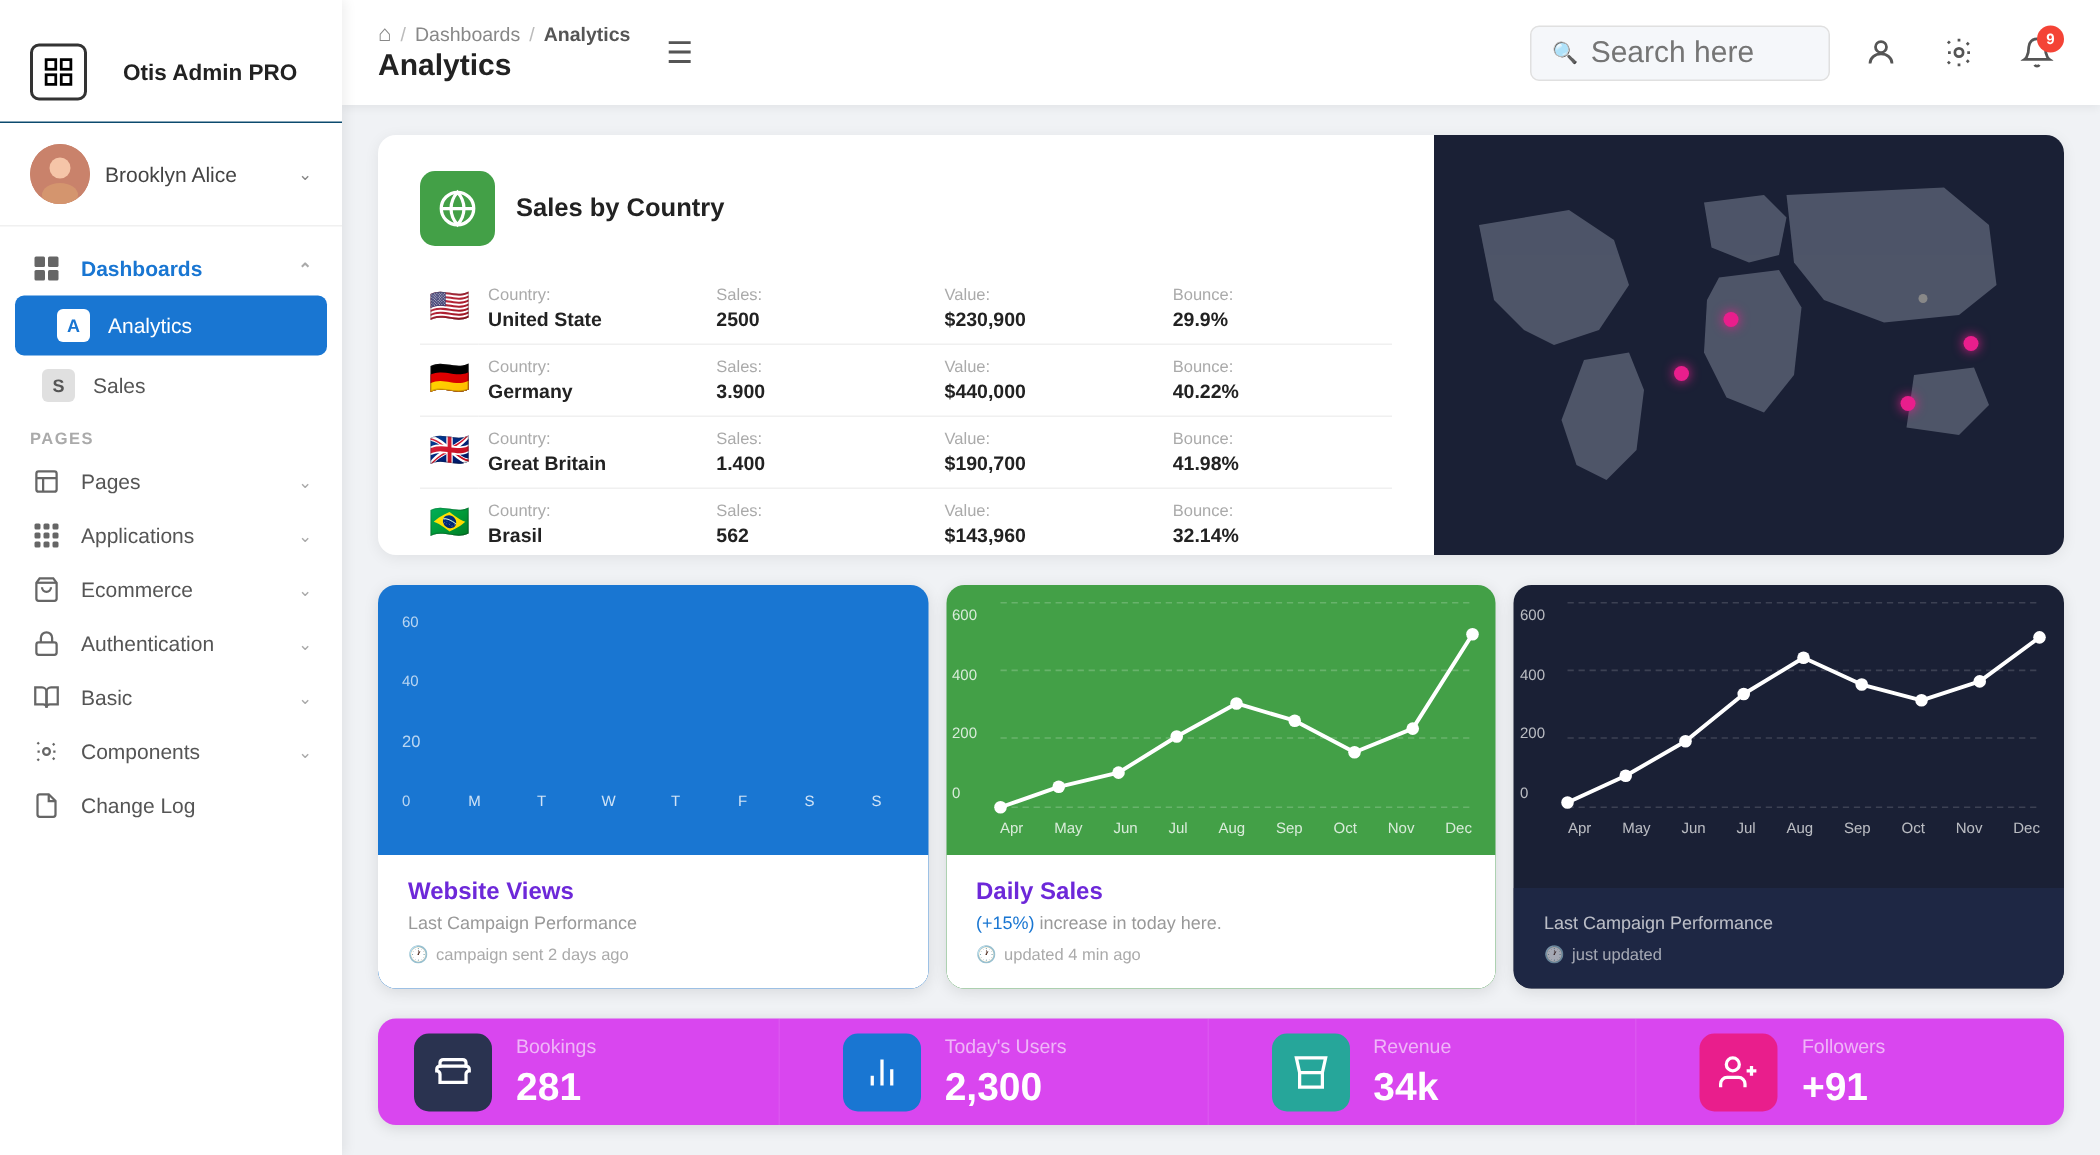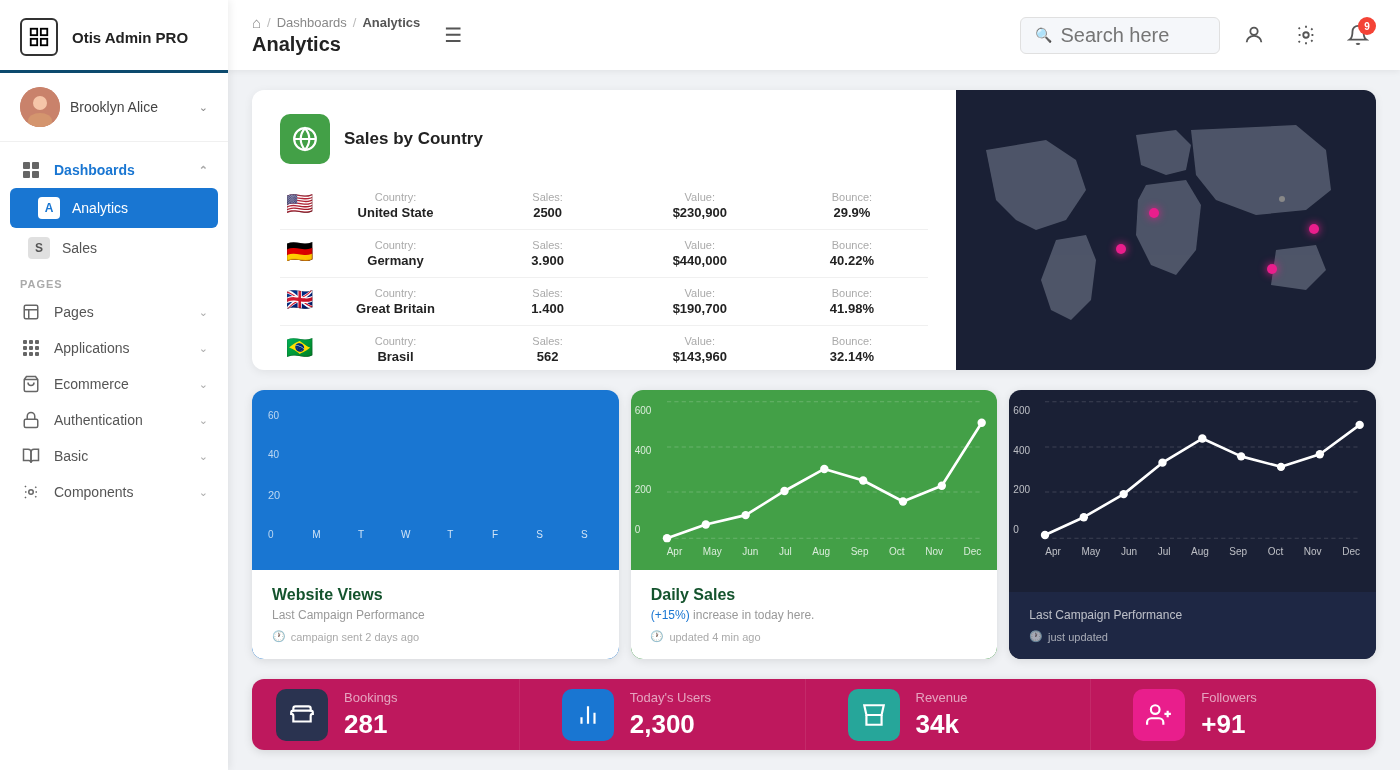--- a/index.html
+++ b/index.html
@@ -4,22 +4,23 @@
   <style>
     * { margin: 0; padding: 0; box-sizing: border-box; }
     body { font-family: 'Segoe UI', Arial, sans-serif; background: #f0f2f5; display: flex; width: 1400px; height: 770px; overflow: hidden; }
 
     
     #sidebar {
       width: 228px; min-width: 228px; background: #fff; height: 770px; display: flex; flex-direction: column;
       box-shadow: 2px 0 8px rgba(0,0,0,0.07); z-index: 10;
     }
     .sidebar-logo {
-      display: flex; align-items: center; gap: 14px; padding: 18px 20px 14px 20px;
-      border-bottom: 3px solid #0c4a6e;
+      display: flex; align-items: center; gap: 24px; padding: 18px 20px 14px 20px;
+      border-bottom: 1px solid #0c4a6e;
+      margin-top: 11px;
     }
     .logo-box {
       width: 38px; height: 38px; border: 2px solid #333; display: flex; align-items: center; justify-content: center;
       border-radius: 6px;
     }
     .logo-box svg { width: 22px; height: 22px; }
     .logo-title { font-size: 15px; font-weight: 700; color: #222; }
 
     .sidebar-user {
       display: flex; align-items: center; gap: 10px; padding: 14px 20px; border-bottom: 1px solid #f0f0f0;
@@ -80,21 +81,21 @@
       position: absolute; top: 0; right: 0; background: #f44336; color: #fff;
       border-radius: 50%; width: 18px; height: 18px; font-size: 10px; display: flex; align-items: center; justify-content: center; font-weight: 700;
     }
 
     
     #content { flex: 1; overflow-y: auto; padding: 20px 24px; display: flex; flex-direction: column; gap: 20px; }
 
     
     .sales-country-card {
       background: #fff; border-radius: 12px; box-shadow: 0 2px 10px rgba(0,0,0,0.07);
-      display: flex; overflow: hidden; position: relative; min-height: 280px; text-align: center;
+      display: flex; overflow: hidden; position: relative; min-height: 280px;
     }
     .sales-table-section { flex: 1; padding: 24px 28px; }
     .card-header { display: flex; align-items: center; gap: 14px; margin-bottom: 18px; }
     .card-icon-box {
       width: 50px; height: 50px; border-radius: 10px; background: #43a047;
       display: flex; align-items: center; justify-content: center; color: #fff; font-size: 22px;
     }
     .card-title { font-size: 17px; font-weight: 700; color: #222; }
 
     .country-table { width: 100%; border-collapse: collapse; }
@@ -117,30 +118,30 @@
     .charts-row { display: flex; gap: 12px; }
     .chart-card {
       flex: 1; border-radius: 12px; overflow: hidden; box-shadow: 0 2px 10px rgba(0,0,0,0.10); display: flex; flex-direction: column;
     }
     .chart-card-blue { background: #1976d2; }
     .chart-card-green { background: #43a047; }
     .chart-card-dark { background: #1a2035; }
     .chart-top { flex: 1; padding: 0; position: relative; min-height: 180px; }
     .chart-bottom { padding: 16px 20px; background: #fff; border-radius: 0 0 12px 12px; }
     .chart-bottom-dark { background: #1e2744; }
-    .chart-card-title { font-size: 16px; font-weight: 700; color: #14532d; margin-bottom: 4px; }
+    .chart-card-title { font-size: 16px; font-weight: 700; color: #6d28d9; margin-bottom: 4px; }
     .chart-card-title-light { color: #fff; }
     .chart-card-sub { font-size: 12px; color: #999; }
     .chart-card-sub-light { color: rgba(255,255,255,0.7); }
     .chart-footer { font-size: 11px; color: #aaa; display: flex; align-items: center; gap: 5px; margin-top: 8px; }
     .chart-footer-light { color: rgba(255,255,255,0.6); }
     .highlight-text { color: #1976d2; font-weight: 400; text-align: right; }
 
     
-    .stats-row { display: flex; gap: 18px; background: #be185d; border-radius: 12px; overflow: hidden; box-shadow: 0 2px 10px rgba(0,0,0,0.12); }
+    .stats-row { display: flex; gap: 18px; background: #d946ef; border-radius: 12px; overflow: hidden; box-shadow: 0 2px 10px rgba(0,0,0,0.12); }
     .stat-item { flex: 1; display: flex; align-items: center; padding: 20px 24px; gap: 16px; border-right: 1px solid rgba(255,255,255,0.08); }
     .stat-item:last-child { border-right: none; }
     .stat-icon-box { width: 52px; height: 52px; border-radius: 10px; display: flex; align-items: center; justify-content: center; color: #fff; font-size: 22px; flex-shrink: 0; }
     .stat-icon-dark { background: #2a3350; }
     .stat-icon-blue { background: #1976d2; }
     .stat-icon-teal { background: #26a69a; }
     .stat-icon-pink { background: #e91e8c; }
     .stat-label { font-size: 13px; color: rgba(255,255,255,0.6); margin-bottom: 4px; }
     .stat-value { font-size: 26px; font-weight: 700; color: #fff; }
   </style>
@@ -261,20 +262,29 @@
     </div>
     <div class="nav-item">
       <span class="nav-icon">
         <svg width="18" height="18" viewBox="0 0 24 24" fill="none" stroke="#666" stroke-width="2">
             <circle cx="12" cy="12" r="3"></circle>
             <path d="M19.07 4.93l-1.41 1.41M5.34 18.66l-1.41 1.41M20 12h-2M6 12H4M19.07 19.07l-1.41-1.41M5.34 5.34L3.93 3.93"></path>
           </svg>
       </span>
       <span class="nav-label">Components</span>
       <span class="nav-chevron">⌄</span>
+    </div>
+    <div class="nav-item">
+      <span class="nav-icon">
+        <svg width="18" height="18" viewBox="0 0 24 24" fill="none" stroke="#666" stroke-width="2">
+            <path d="M14 2H6a2 2 0 00-2 2v16a2 2 0 002 2h12a2 2 0 002-2V8z"></path>
+            <polyline points="14 2 14 8 20 8"></polyline>
+          </svg>
+      </span>
+      <span class="nav-label">Change Log</span>
     </div>
   </div>
 </div>
 
 <div id="main">
 
   <div id="topbar">
     <div class="breadcrumb-block">
       <div class="breadcrumb">
         <span class="breadcrumb-home">⌂</span>

